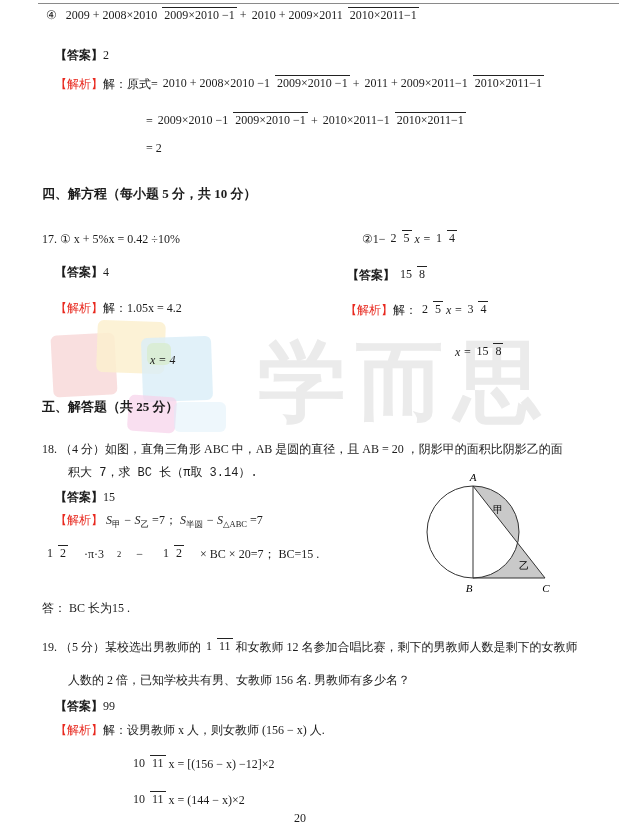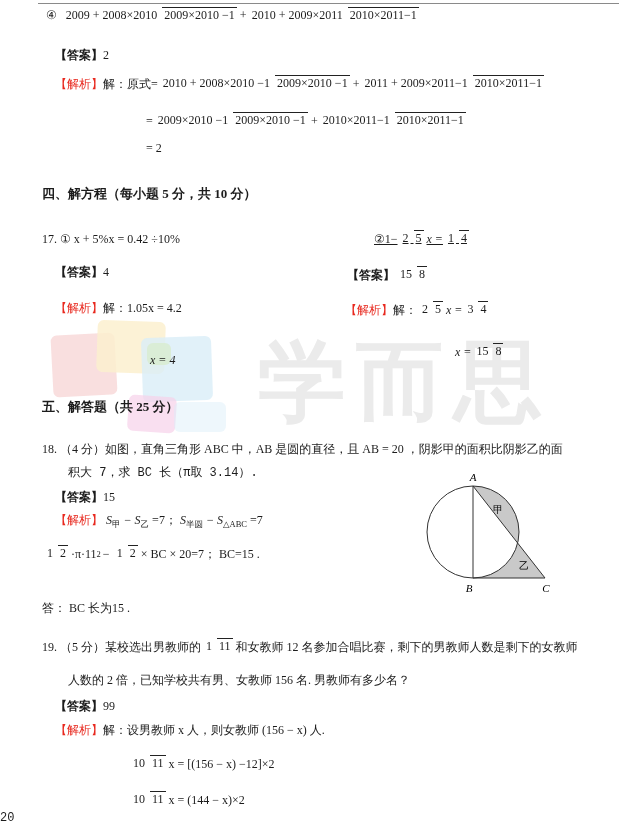--- a/index.html
+++ b/index.html
@@ -35,21 +35,21 @@
   
   .wm-layer{position:absolute;inset:0;z-index:0;}
   .content{position:absolute;inset:0;z-index:1;}
   .wm-sq{position:absolute;border-radius:6px;}
   .wm-text{position:absolute;left:258px;top:338px;font-size:88px;font-weight:900;
            color:var(--watermark-gray);font-family:"DejaVu Sans","Liberation Sans",sans-serif;
            letter-spacing:10px;line-height:1;white-space:nowrap;}
   .figure{position:absolute;left:398px;top:466px;}
   .figure text{font-family:"Liberation Serif","DejaVu Serif",serif;}
   .shade{fill:var(--shade-gray);stroke:none;}
-  .pagenum{position:absolute;left:0;top:811px;width:600px;text-align:left;font-size:12px;font-family:Liberation Mono, monospace;}
+  .pagenum{position:absolute;left:0;top:811px;width:600px;text-align:center;font-size:12px;}
 </style>
 </head>
 <body>
 
 <div class="page">
 
   <div class="wm-layer">
     <div class="wm-sq" style="left:52px;top:334px;width:64px;height:62px;background:var(--logo-pink);transform:rotate(-3deg);opacity:.8;"></div>
     <div class="wm-sq" style="left:97px;top:321px;width:68px;height:52px;background:var(--logo-yellow);transform:rotate(2deg);opacity:.85;"></div>
     <div class="wm-sq" style="left:142px;top:337px;width:70px;height:64px;background:var(--logo-blue);transform:rotate(-2deg);opacity:.8;"></div>
@@ -107,21 +107,21 @@
         <span class="den">2010×2011−1</span>
       </span>
     </div>
 
     <div class="tline" style="left:146px;top:140px;">= 2</div>
 
     <div class="heading" style="left:42px;top:185px;">四、解方程（每小题 5 分，共 10 分）</div>
 
     <div class="tline" style="left:42px;top:231px;">17. ① x + 5%x = 0.42 ÷10%</div>
 
-    <div class="mrow" style="left:374px;top:221px;height:36px;text-decoration:underline;">
+    <div class="mrow" style="left:362px;top:221px;height:36px;">
       <span>②1−</span>
       <span class="frac">
         <span class="num">2</span>
         <span class="den">5</span>
       </span>
       <span class="it">x =</span>
       <span class="frac">
         <span class="num">1</span>
         <span class="den">4</span>
       </span>
@@ -180,26 +180,26 @@
       <span class="stag">【解析】</span>
       <span class="it">S</span><span class="sub">甲</span>
       <span class="it">− S</span><span class="sub">乙</span>
       <span>=7；</span>
       <span class="gap"></span>
       <span class="it">S</span><span class="sub">半圆</span>
       <span class="it">− S</span><span class="sub">△ABC</span>
       <span>=7</span>
     </div>
 
-    <div class="mrow" style="left:42px;top:536px;height:36px;">
+    <div class="mrow" style="left:42px;top:536px;height:36px;gap:13px;">
       <span class="frac">
         <span class="num">1</span>
         <span class="den">2</span>
       </span>
-      <span>·π·11</span>
+      <span>·π·3</span>
         <span class="sup">2</span>
       <span style="margin:0 2px;">−</span>
       <span class="frac">
         <span class="num">1</span>
         <span class="den">2</span>
       </span>
       <span>× BC × 20=7；  BC=15 .</span>
     </div>
 
     <div class="tline" style="left:42px;top:600px;">答： BC 长为15 .</div>

